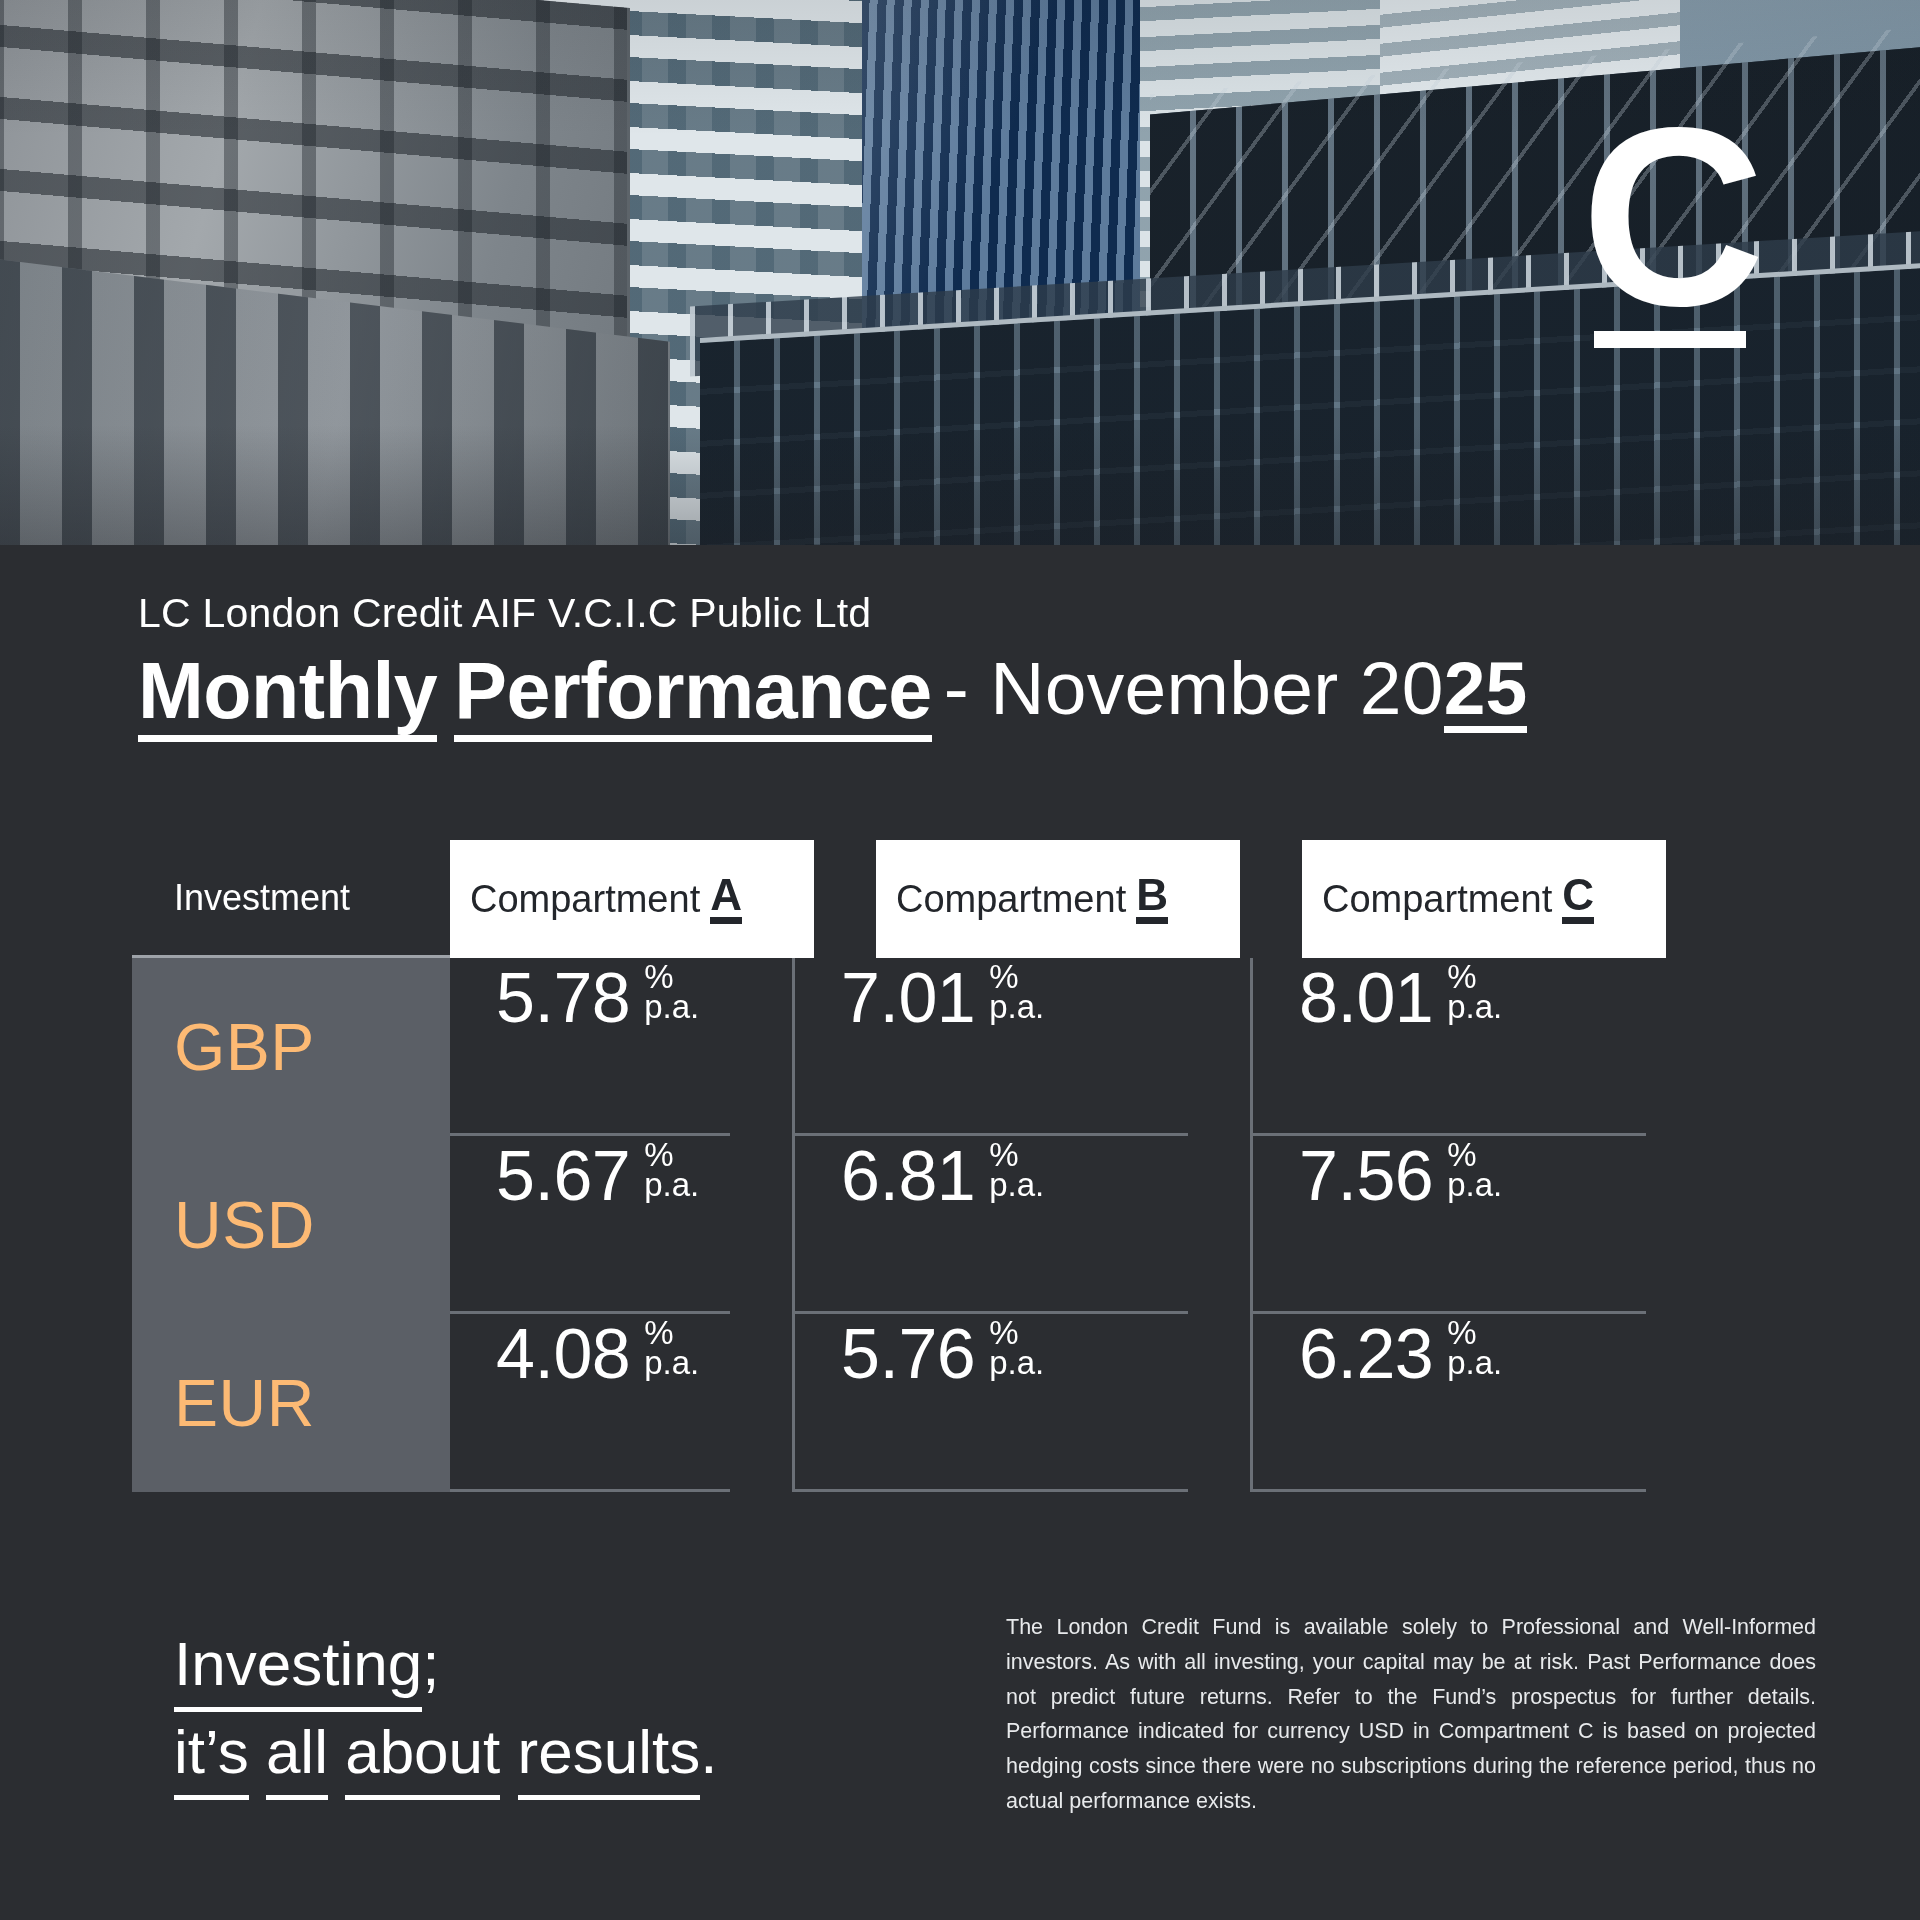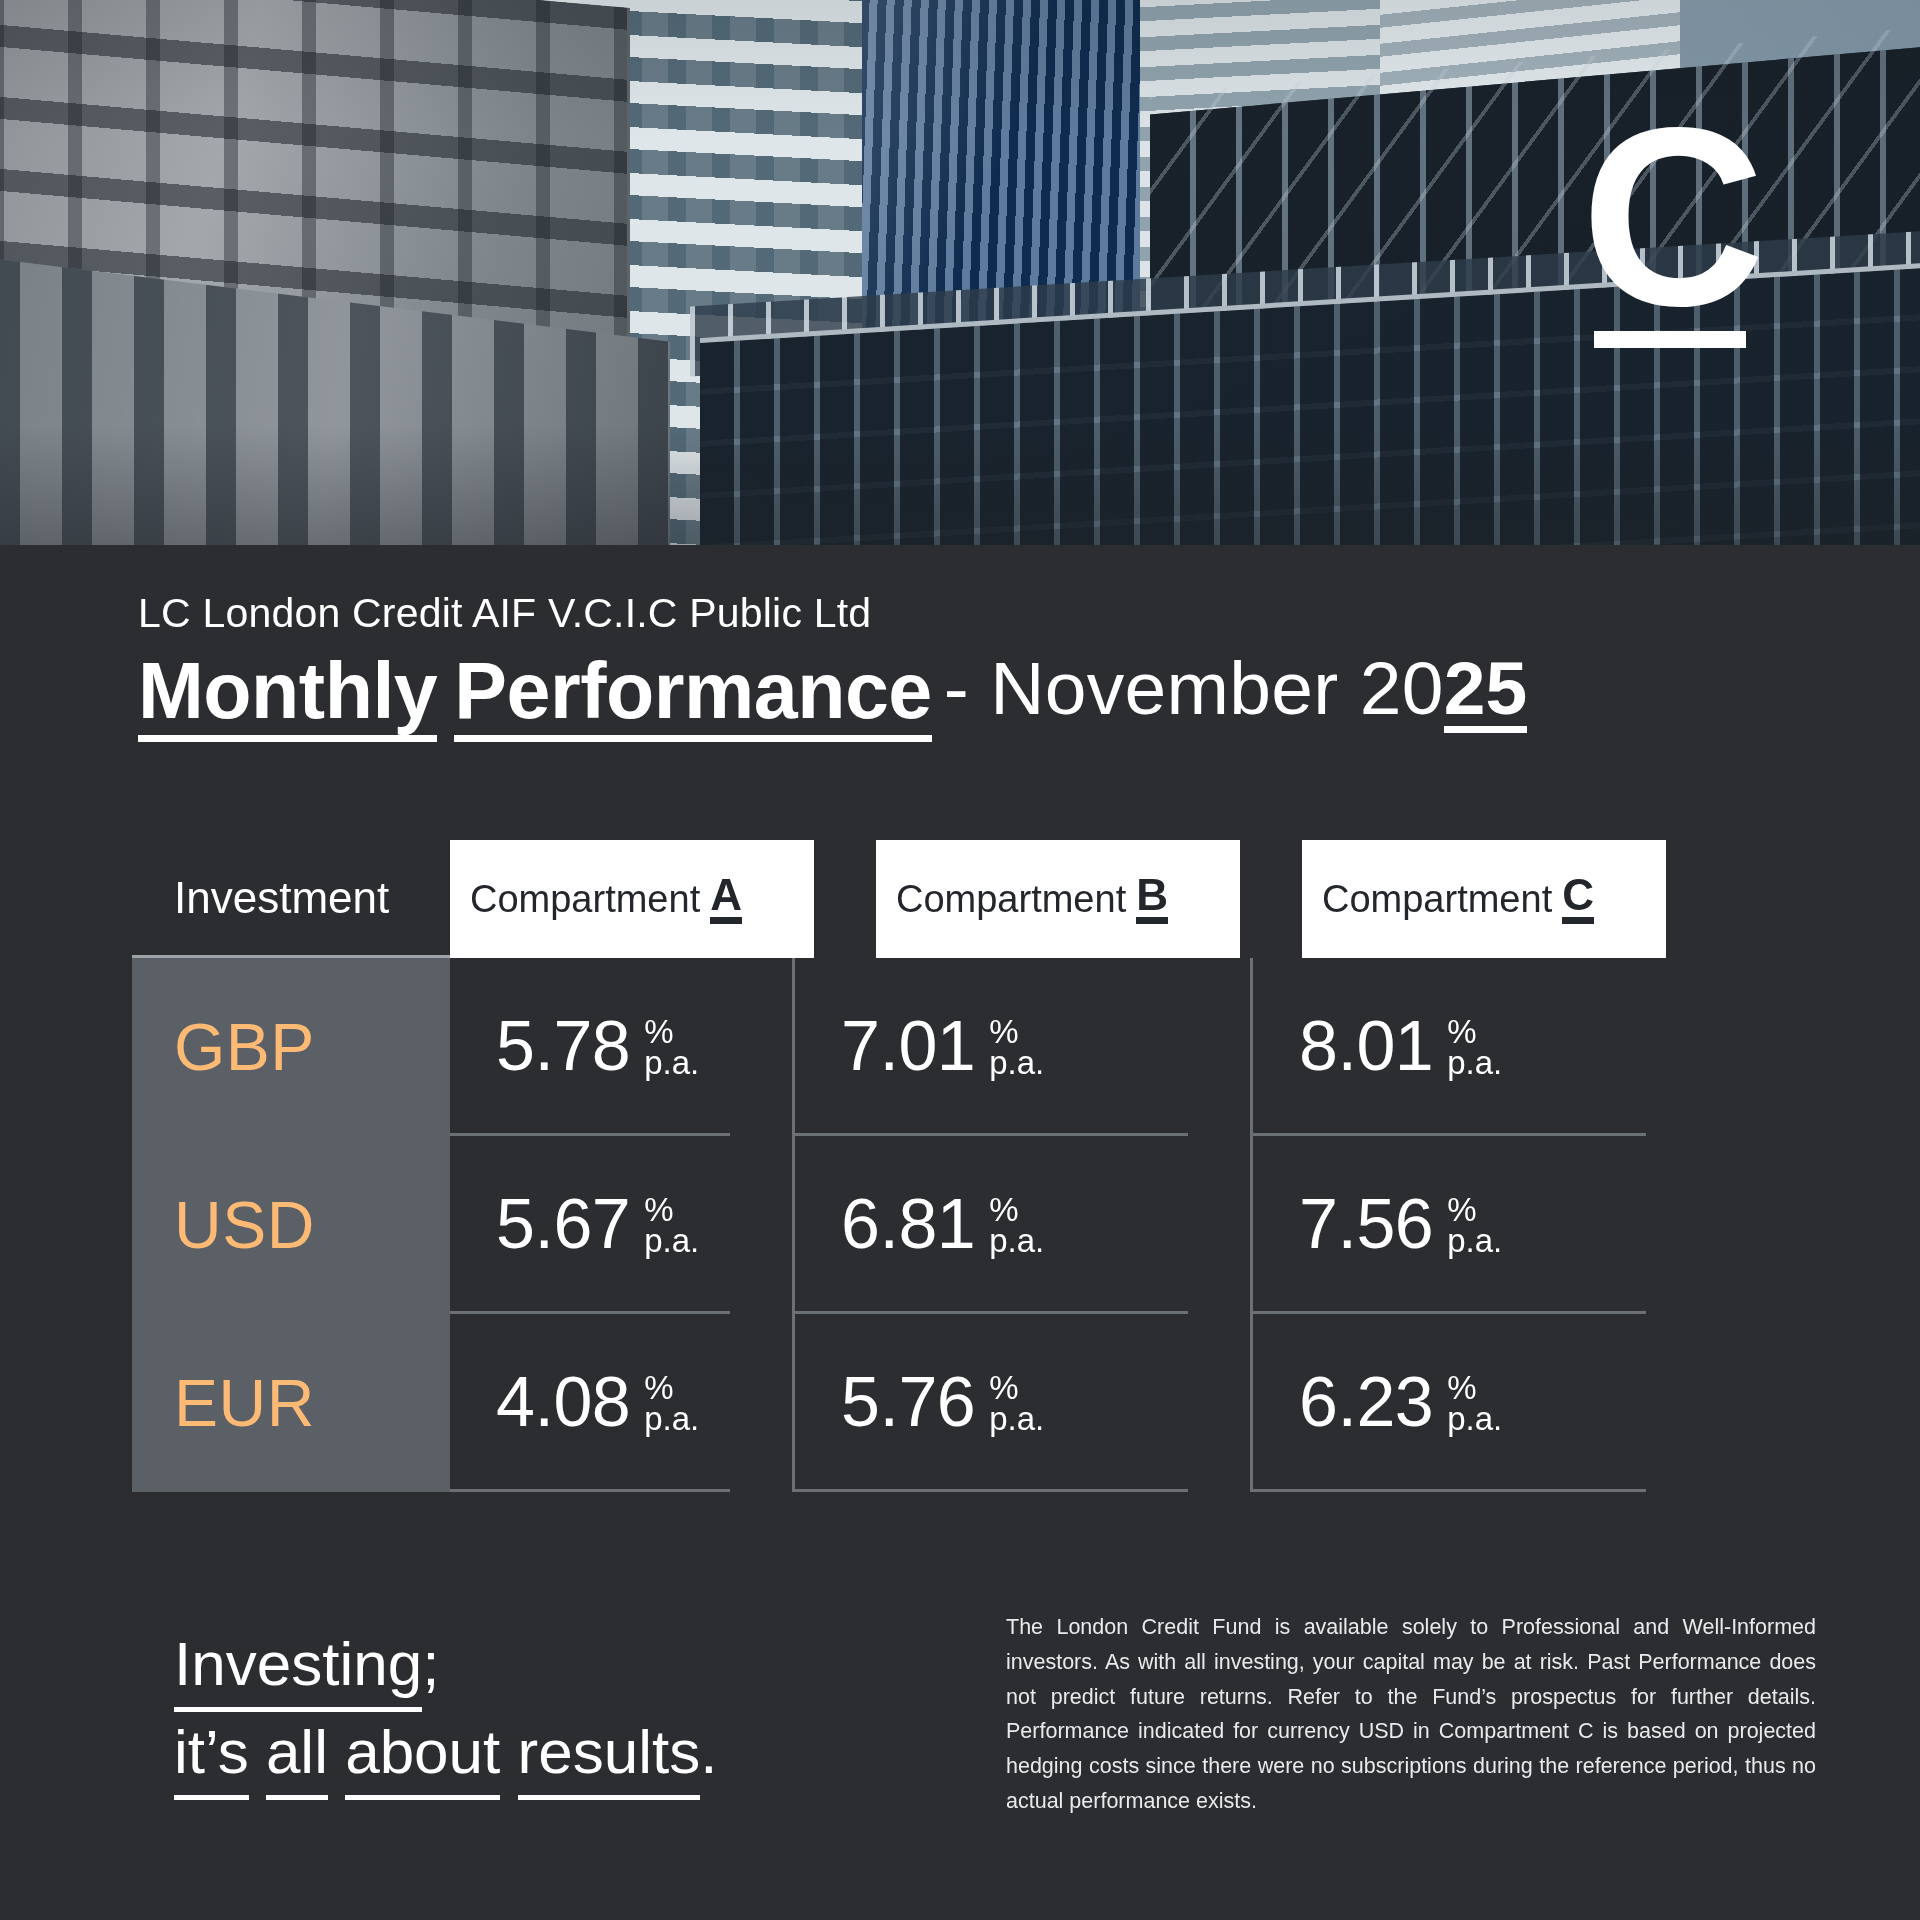--- a/index.html
+++ b/index.html
@@ -189,39 +189,39 @@
     border-bottom:7px solid #fff; 
   }
 
   
   .table { position:absolute; left:132px; top:295px; width:1660px; }
 
   .thead { display:flex; align-items:stretch; height:118px; }
   .th-inv {
     width:318px; display:flex; align-items:center; padding-left:42px;
     border-bottom:3px solid #9ea3a9;
-    font-size:44px; color:#fff;
+    font-size:36px; color:#fff;
   }
   .th-gap { width:62px; }
   .th-comp {
     width:364px; background:#ffffff; display:flex; align-items:center;
     padding-left:20px; font-size:38px; color:#23262b;
   }
   .th-letter {
     font-weight:bold; font-size:44px; color:#23262b;
     border-bottom:7px solid #23262b; padding-bottom:2px; margin-left:10px; line-height:.95;
   }
 
   .row { display:flex; align-items:stretch; height:178px; }
   .cell-cur {
     width:318px; background:#5b5f66; display:flex; align-items:center;
     padding-left:42px; font-size:66px; color:#fdba74; letter-spacing:.5px;
   }
   .cell-val {
-    flex:0 0 auto; display:flex; align-items:center; padding-left:46px;
+    flex:0 0 auto; display:flex; align-items:flex-start; padding-left:46px;
     border-bottom:3px solid #6b7077;
   }
   .cell-val.w-a { width:280px; }
   .cell-val.w-bc { width:396px; border-left:3px solid #6b7077; }
   .row-gap { width:62px; }
   .num { font-size:70px; color:#fff; font-weight:400; letter-spacing:-.5px; }
   .unit {
     margin-left:14px; display:flex; flex-direction:column;
     line-height:.92; font-size:33px; color:#fff; padding-top:4px;
   }

